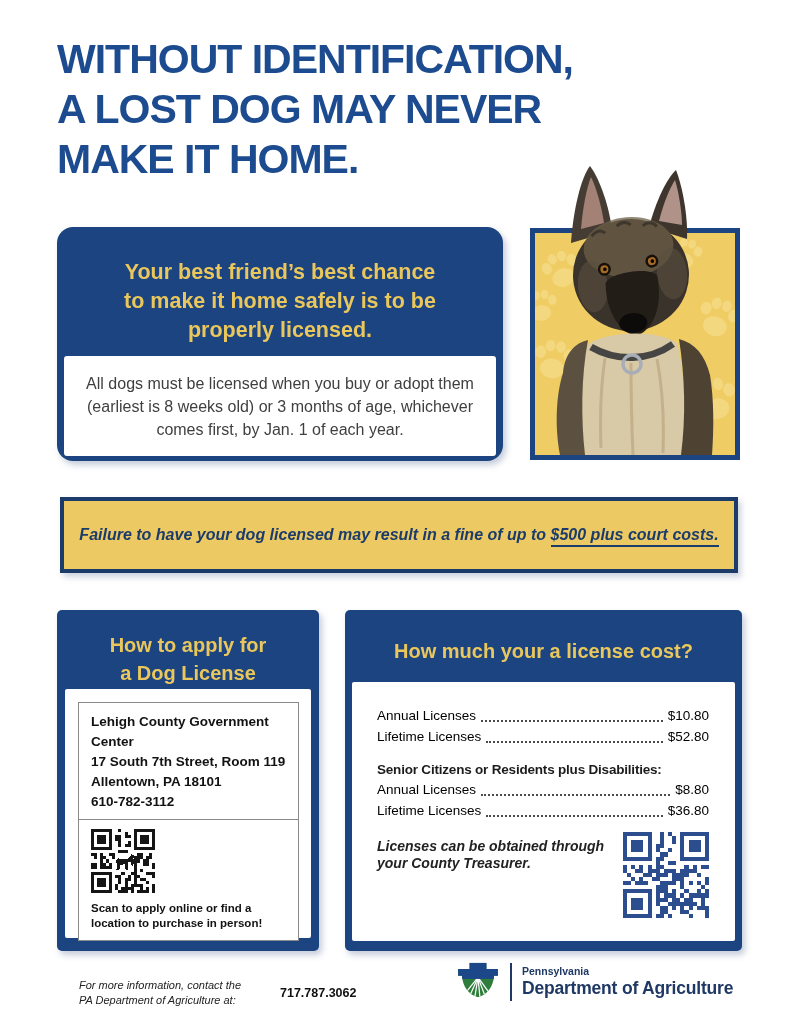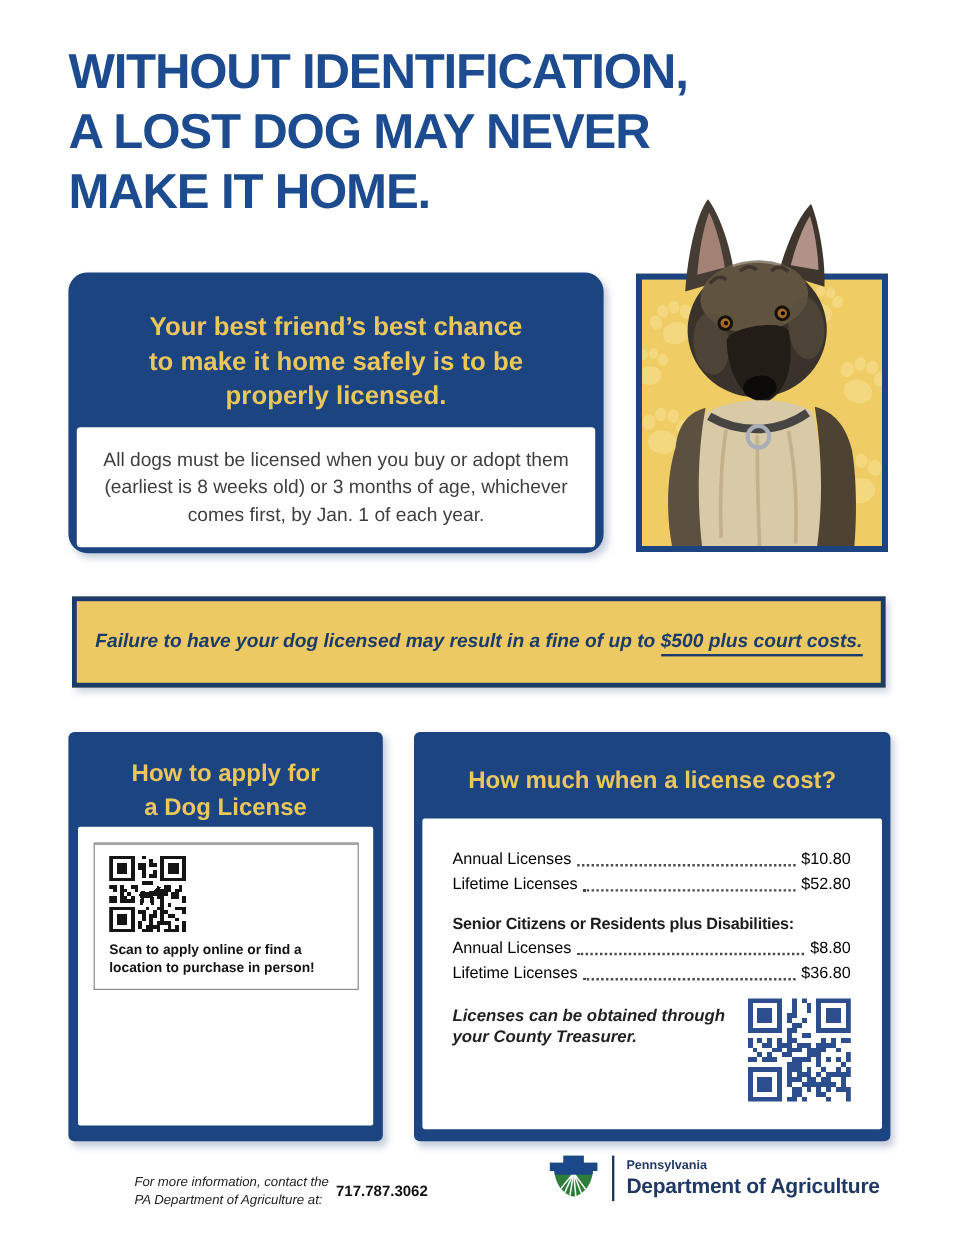--- a/index.html
+++ b/index.html
@@ -59,21 +59,21 @@
   .dots{flex:1;border-bottom:2px dotted #4a4a4a;margin:0 5px 4px 5px;}
   .senior-head{margin-top:15px;margin-bottom:3px;font-weight:bold;font-size:13.5px;color:#1c1c1c;
                letter-spacing:-0.2px;}
   .treasurer-note{margin-top:17px;font-weight:bold;font-style:italic;font-size:14px;
                   line-height:16.5px;color:#222;width:240px;}
   .list-note{margin-top:16px;font-style:italic;font-size:13.5px;line-height:17px;color:#222;width:240px;}
   .site-link{font-style:italic;font-size:13.5px;color:#2929C8;text-decoration:underline;}
   .qr-blue{position:absolute;left:271px;top:150px;width:86px;height:86px;}
 
   
-  .footer-contact{position:absolute;left:112px;top:978px;font-style:italic;font-size:11px;
+  .footer-contact{position:absolute;left:79px;top:978px;font-style:italic;font-size:11px;
                   line-height:14.5px;color:#222;}
   .footer-phone{position:absolute;left:280px;top:986px;font-weight:bold;font-size:12.5px;color:#111;}
   .logo{position:absolute;left:455px;top:961px;display:flex;align-items:center;}
   .logo-icon{width:46px;height:42px;}
   .logo-divider{width:2px;height:38px;background:#1F3864;margin:0 10px 0 9px;}
   .logo-state{font-size:10.5px;font-weight:bold;color:#1F3864;line-height:13px;}
   .logo-agency{font-size:17.5px;font-weight:bold;color:#1F3864;letter-spacing:-0.2px;line-height:21px;}
 </style>
 </head>
 <body>
@@ -160,20 +160,26 @@
     </div>
   </div>
 
   <div class="navy-box apply-box">
     <div class="box-title" style="top:21px;">
       <div>How to apply for</div>
       <div>a Dog License</div>
     </div>
     <div class="apply-white">
       <div class="addr-card">
+        <div class="addr-sec1">
+          <div>Lehigh County Government Center</div>
+          <div>17 South 7th Street, Room 119</div>
+          <div>Allentown, PA 18101</div>
+          <div>610-782-3112</div>
+        </div>
         <div class="addr-sec2">
           <div class="qr-small" id="qr-apply"><svg viewBox="0 0 21 21" width="100%" height="100%" shape-rendering="crispEdges">
                 <rect x="9" y="0" width="1" height="1" fill="#151515"></rect>
                 <rect x="11" y="1" width="1" height="1" fill="#151515"></rect>
                 <rect x="8" y="2" width="1" height="1" fill="#151515"></rect>
                 <rect x="9" y="2" width="1" height="1" fill="#151515"></rect>
                 <rect x="11" y="2" width="1" height="1" fill="#151515"></rect>
                 <rect x="12" y="2" width="1" height="1" fill="#151515"></rect>
                 <rect x="8" y="3" width="1" height="1" fill="#151515"></rect>
                 <rect x="9" y="3" width="1" height="1" fill="#151515"></rect>
@@ -284,21 +290,21 @@
                 <rect x="2" y="16" width="3" height="3" fill="#151515"></rect>
                 <path d="M8.3,13.6 L8.6,11.6 L8.1,10.7 L8.9,9.6 L10.2,9.9 L12.2,9.7 L13.3,8.3 L14.1,8.6 L13.9,9.7 L14.4,10.3 L13.7,12 L13,11.9 L13.2,10.9 L12.1,11 L12.3,13.6 L11.4,13.6 L11.1,11.6 L9.6,11.7 L9.3,13.6 Z" fill="#151515"></path>
               </svg></div>
           <div class="qr-caption">Scan to apply online or find a location to purchase in person!</div>
         </div>
       </div>
     </div>
   </div>
 
   <div class="navy-box cost-box">
-    <div class="box-title" style="top:27px;">How much when a license cost?</div>
+    <div class="box-title" style="top:27px;">How much your a license cost?</div>
     <div class="cost-white">
       <div class="cost-content">
         <div class="price-row">
           <span>Annual Licenses</span>
           <span class="dots"></span>
           <span>$10.80</span>
         </div>
         <div class="price-row">
           <span>Lifetime Licenses</span>
           <span class="dots"></span>

